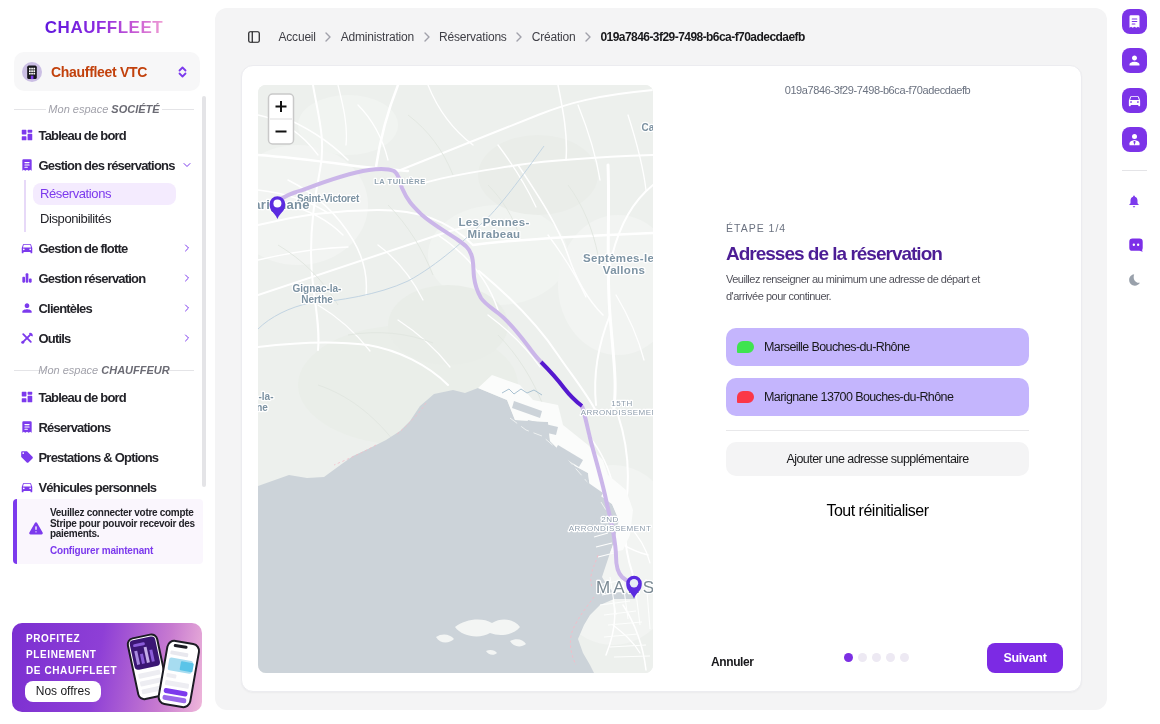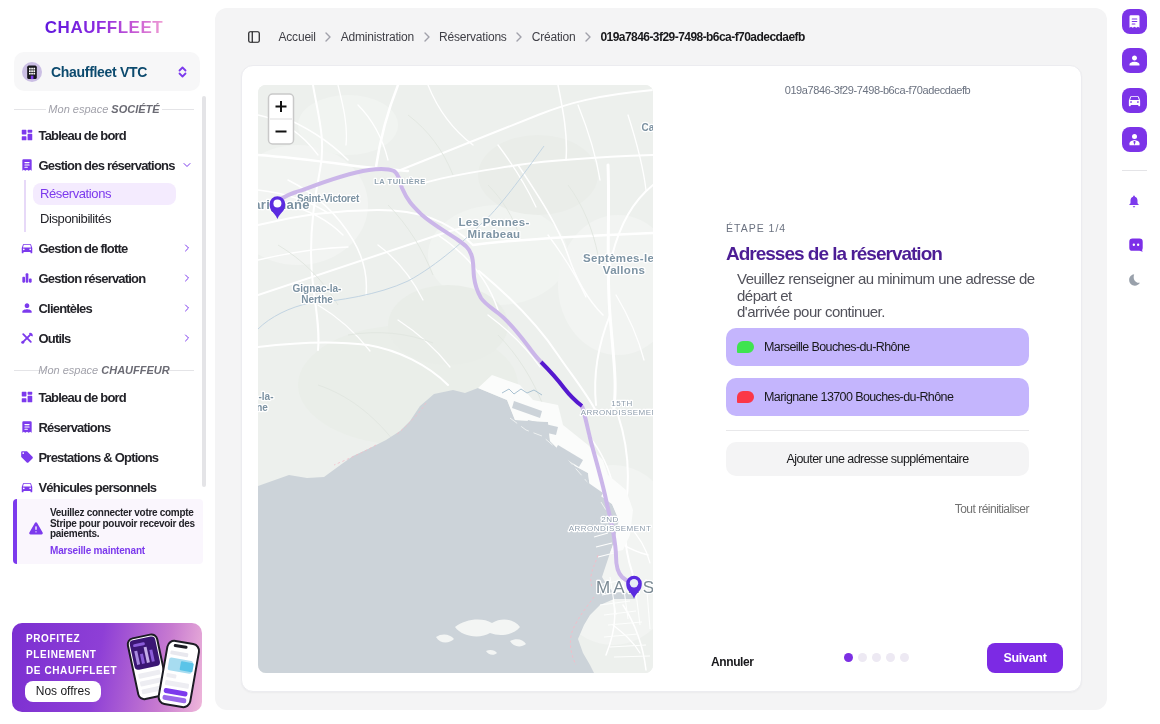--- a/index.html
+++ b/index.html
@@ -11,21 +11,21 @@
   #sidebar { position:absolute; left:0; top:0; width:208px; height:724px; background:#fff; }
   .logo { position:absolute; left:0; top:18px; width:208px; text-align:center;
     font-size:17px; font-weight:bold; letter-spacing:0.5px; }
   .logo span { display:inline-block;
     background:linear-gradient(90deg,#6018dd 0%, #8b2be0 45%, #c557d4 75%, #ef9cd4 100%);
     -webkit-background-clip:text; background-clip:text; color:transparent; }
   .teamcard { position:absolute; left:14px; top:52px; width:186px; height:39px;
     background:#f7f7f8; border-radius:10px; }
   .teamav { position:absolute; left:8px; top:10px; width:20px; height:20px; border-radius:50%;
     background:#cbbfe4; overflow:hidden; }
-  .teamname { position:absolute; left:37px; top:12px; font-size:14px; font-weight:bold; letter-spacing:-0.3px; color:#0c4a6e; }
+  .teamname { position:absolute; left:37px; top:12px; font-size:14px; font-weight:bold; letter-spacing:-0.3px; color:#c2410c; }
   .divider-row { position:absolute; width:208px; height:12px; }
   .divider-row .ln { position:absolute; top:6px; height:1px; background:#e4e4e7; }
   .divider-row .t { position:absolute; width:100%; text-align:center; top:0;
     font-size:11px; font-style:italic; color:#a1a1aa; }
   .divider-row .t b { color:#6b6b74; }
   .nav-item { position:absolute; left:8px; width:192px; height:30px; }
   .nav-item .ic { position:absolute; left:12px; top:8px; width:14px; height:14px; }
   .nav-item .tx { position:absolute; left:30.5px; top:7.5px; font-size:13px; font-weight:bold; letter-spacing:-0.8px; color:#232329; white-space:nowrap; }
   .nav-item .chev { position:absolute; right:7px; top:9px; width:12px; height:12px; }
   .subline { position:absolute; left:24px; width:2px; background:#e7d9f8; }
@@ -56,29 +56,29 @@
   #crumbs .last { color:#18181b; font-weight:bold; letter-spacing:-0.55px; }
   #card { position:absolute; left:26px; top:57px; width:841px; height:627px;
     background:#fff; border:1px solid #ececf0; border-radius:12px; box-shadow:0 1px 2px rgba(16,16,24,0.04); }
   #map { position:absolute; left:16px; top:19px; width:395px; height:588px; border-radius:8px;
     overflow:hidden; background:#edf0ed; }
   
   #form { position:absolute; left:484px; top:0; width:303px; height:627px; }
   .uuid { position:absolute; left:0; top:18px; width:303px; text-align:center; font-size:11px; letter-spacing:-0.4px; color:#6b7280; }
   .etape { position:absolute; left:0; top:156px; font-size:10.5px; letter-spacing:1px; color:#6b7280; }
   .ftitle { position:absolute; left:0; top:178px; font-size:19px; letter-spacing:-1px; line-height:19px; font-weight:bold; color:#4c1d95; }
-  .fdesc { position:absolute; left:0; top:205px; width:320px; font-size:15px; letter-spacing:-0.5px; line-height:16.5px; color:#52525b;margin-left:11px; }
+  .fdesc { position:absolute; left:0; top:205px; width:320px; font-size:11px; letter-spacing:-0.5px; line-height:16.5px; color:#52525b; }
   .addr { position:absolute; left:0; width:303px; height:38px; background:#c4b5fd; border-radius:10px; }
   .addr .pill { position:absolute; left:10.5px; top:13px; width:17px; height:12px;
     border-radius:6px 6px 6px 1px; }
   .addr .atx { position:absolute; left:38px; top:12px; font-size:12.5px; letter-spacing:-0.6px; color:#18181b; }
   .fdivider { position:absolute; left:0; top:364px; width:303px; height:1px; background:#e8e8ea; }
   .addbtn { position:absolute; left:0; top:376px; width:303px; height:34px; background:#f4f4f5;
     border-radius:10px; text-align:center; line-height:34px; font-size:12.5px; letter-spacing:-0.55px; color:#18181b; }
-  .reset { position:absolute; left:0; top:436px; width:303px; text-align:right; font-size:12px; letter-spacing:-0.5px; color:#737373; }
+  .reset { position:absolute; left:0; top:436px; width:303px; text-align:center; font-size:16px; letter-spacing:-0.5px; color:#000000; }
   .annuler { position:absolute; left:-15px; top:589px; font-size:12px; letter-spacing:-0.4px; font-weight:bold; color:#18181b; }
   .dots { position:absolute; left:118px; top:587px; display:flex; gap:5px; }
   .dots i { width:9px; height:9px; border-radius:50%; background:#ede9f3; }
   .dots i.on { background:#7c2fe3; }
   .nextbtn { position:absolute; left:261px; top:577px; width:76px; height:30px; background:#7c2ae4;
     border-radius:8px; color:#fff; text-align:center; line-height:30px; font-size:12.5px; letter-spacing:-0.3px; font-weight:bold; }
   
   .railbtn { position:absolute; left:1122px; width:25px; height:25px; background:#7c34e8; border-radius:8px; }
   .railbtn svg { position:absolute; left:5px; top:5px; }
   #raildiv { position:absolute; left:1122px; top:170px; width:25px; height:1px; background:#e4e4e7; }
@@ -218,21 +218,21 @@
       <div class="tx">Véhicules personnels</div>
     </div>
 
     <div id="warnbox">
       <svg class="abs" style="left:11px;top:22px" width="16" height="15" viewBox="0 0 24 24">
         <path fill="#7c3aed" d="M10.2 3.2 C11 1.8 13 1.8 13.8 3.2 L22.6 18.4 C23.4 19.8 22.4 21.5 20.8 21.5 L3.2 21.5 C1.6 21.5 0.6 19.8 1.4 18.4 Z"></path>
         <rect x="10.9" y="8.2" width="2.2" height="6.2" rx="1.1" fill="#fff"></rect>
         <rect x="10.9" y="16.2" width="2.2" height="2.2" rx="1.1" fill="#fff"></rect>
       </svg>
       <div class="wtx">Veuillez connecter votre compte<br>Stripe pour pouvoir recevoir des<br>paiements.</div>
-      <div class="wlink">Marseille maintenant</div>
+      <div class="wlink">Configurer maintenant</div>
     </div>
 
 
     <div id="promo">
       <div class="pt">PROFITEZ<br>PLEINEMENT<br>DE CHAUFFLEET</div>
       <div class="pbtn">Nos offres</div>
 
       <svg class="abs" style="left:105px;top:5px" width="85" height="84" viewBox="0 0 85 84">
         <g transform="rotate(-12 30 40)">
           <rect x="16" y="8" width="30" height="62" rx="6" fill="#fff" stroke="#1c1c24" stroke-width="2"></rect>

